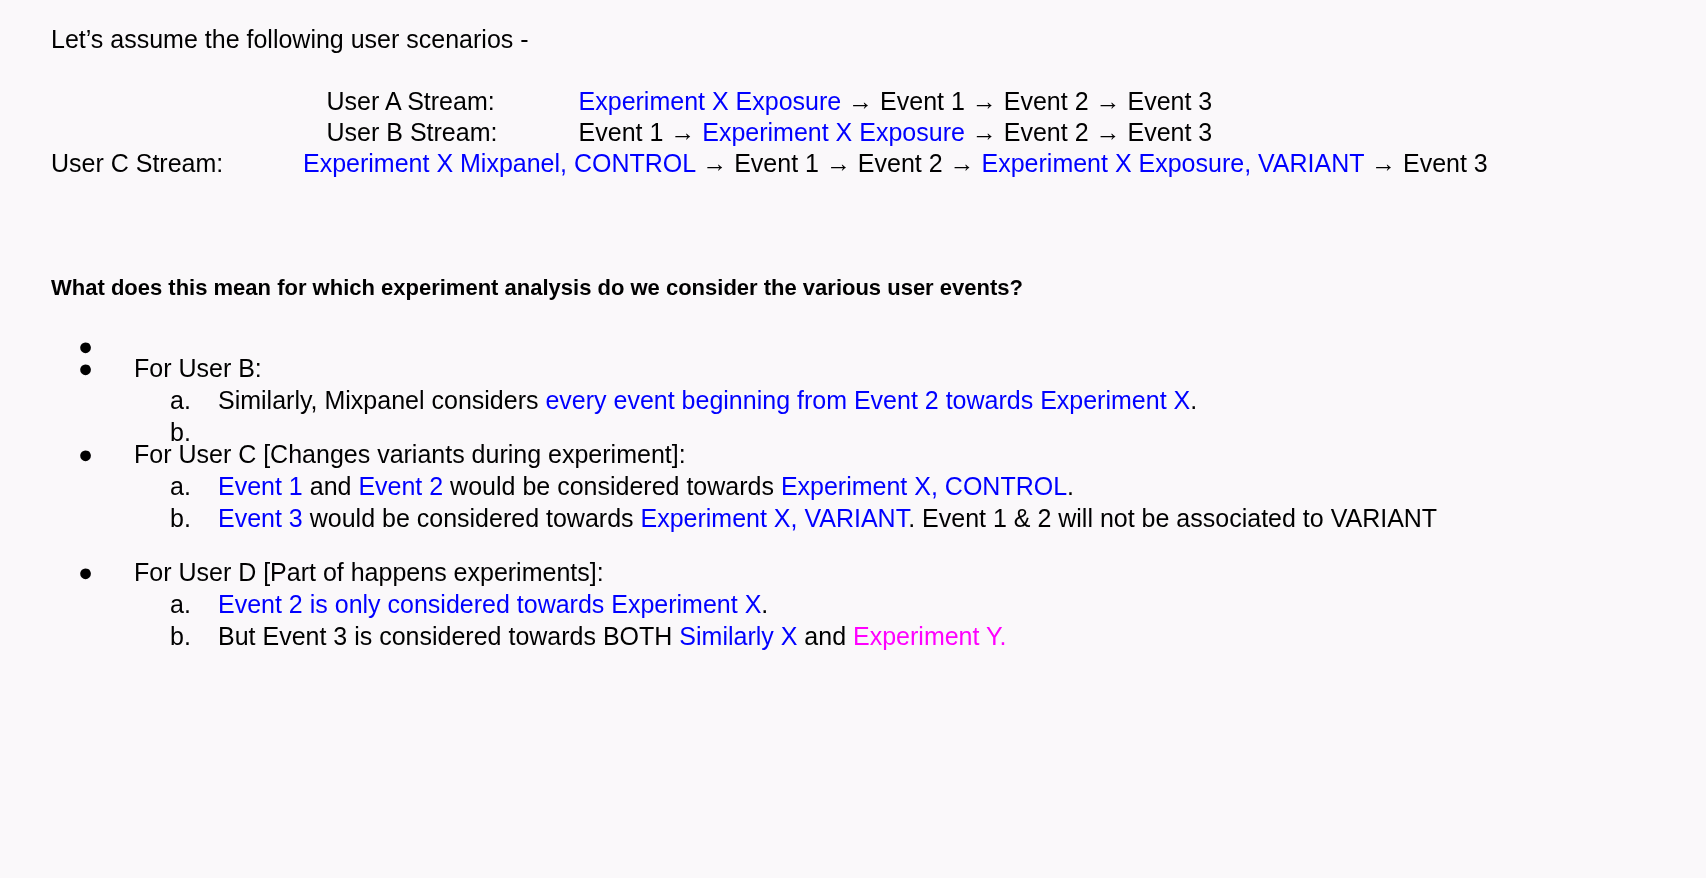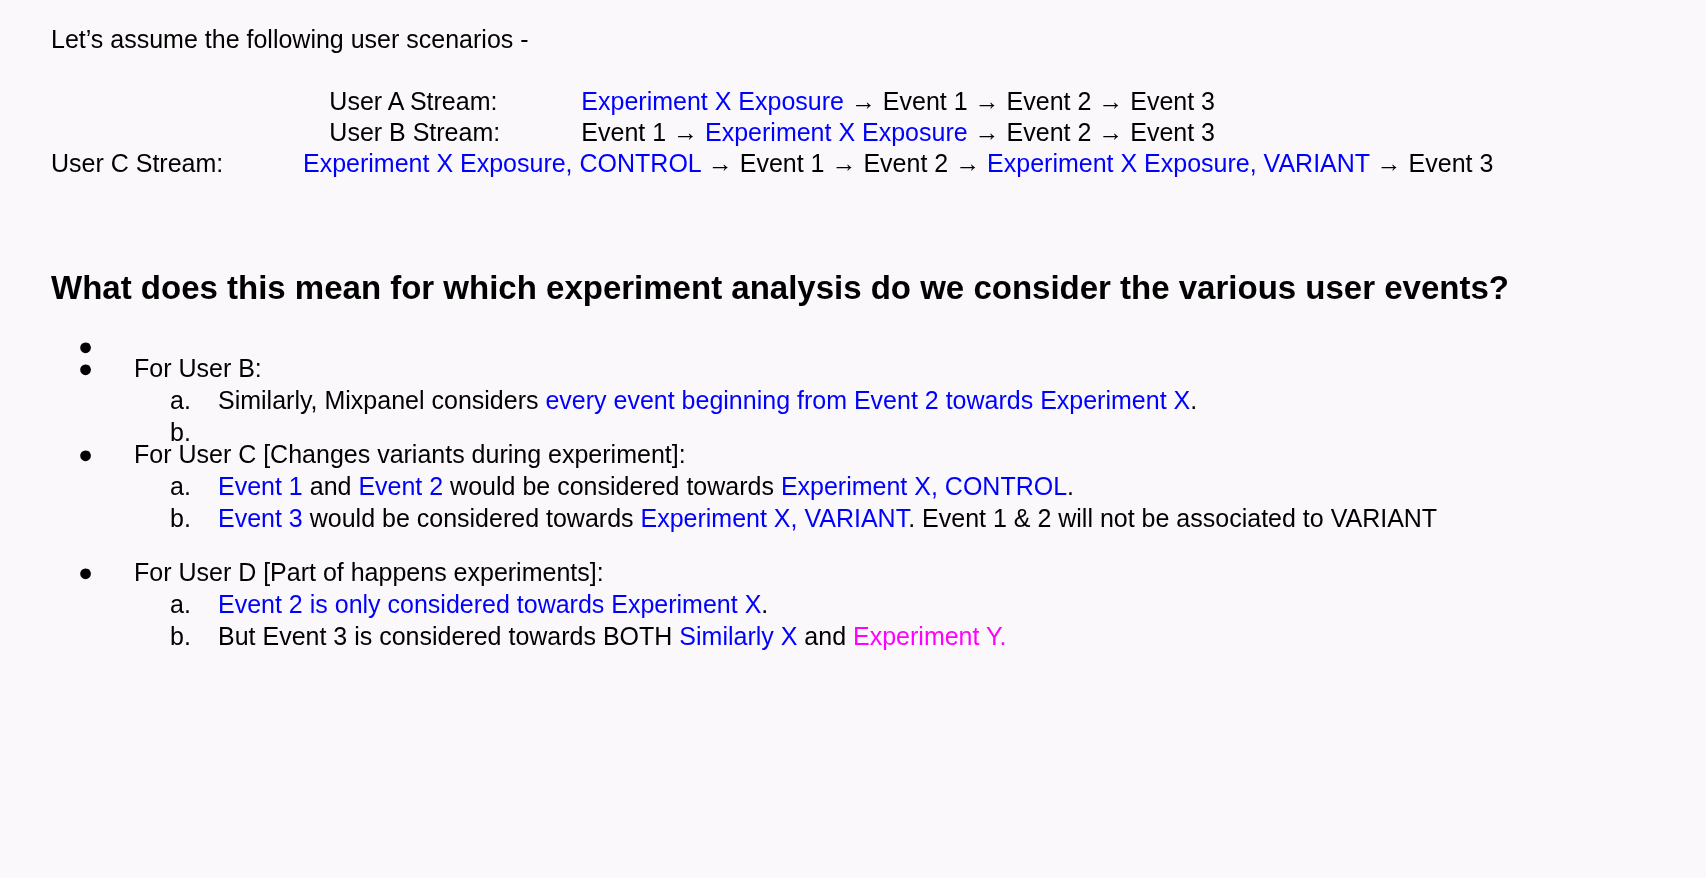--- a/index.html
+++ b/index.html
@@ -57,21 +57,21 @@
   }
   .stream-seq {
     color: #000;
   }
 
   
   .question {
     position: absolute;
     left: 51px;
     top: 272px;
-    font-size: 33px;
+    font-size: 22px;
     line-height: 31px;
     font-weight: bold;
     white-space: nowrap;
     color: #000;
   }
 
   
   .bullets {
     position: absolute;
     left: 0;
@@ -143,21 +143,21 @@
     <div class="stream-row">
       <span class="stream-label">User A Stream:</span>
       <span class="stream-seq"><span class="blue">Experiment X Exposure</span><span class="plain"> → </span><span class="plain">Event 1</span><span class="plain"> → </span><span class="plain">Event 2</span><span class="plain"> → </span><span class="plain">Event 3</span></span>
     </div>
     <div class="stream-row">
       <span class="stream-label">User B Stream:</span>
       <span class="stream-seq"><span class="plain">Event 1</span><span class="plain"> → </span><span class="blue">Experiment X Exposure</span><span class="plain"> → </span><span class="plain">Event 2</span><span class="plain"> → </span><span class="plain">Event 3</span></span>
     </div>
     <div class="stream-row">
       <span class="stream-label">User C Stream:</span>
-      <span class="stream-seq"><span class="blue">Experiment X Exposure, CONTROL</span><span class="plain"> → </span><span class="plain">Event 1</span><span class="plain"> → </span><span class="plain">Event 2</span><span class="plain"> → </span><span class="blue">Experiment X Exposure, VARIANT</span><span class="plain"> → </span><span class="plain">Event 3</span></span>
+      <span class="stream-seq"><span class="blue">Experiment X Mixpanel, CONTROL</span><span class="plain"> → </span><span class="plain">Event 1</span><span class="plain"> → </span><span class="plain">Event 2</span><span class="plain"> → </span><span class="blue">Experiment X Exposure, VARIANT</span><span class="plain"> → </span><span class="plain">Event 3</span></span>
     </div>
   </div>
 
   <div class="question">What does this mean for which experiment analysis do we consider the various user events?</div>
 
   <div class="bullets">
 
     <div class="bullet-block">
       <div class="bullet-row">
         <span class="bullet-dot">●</span>

